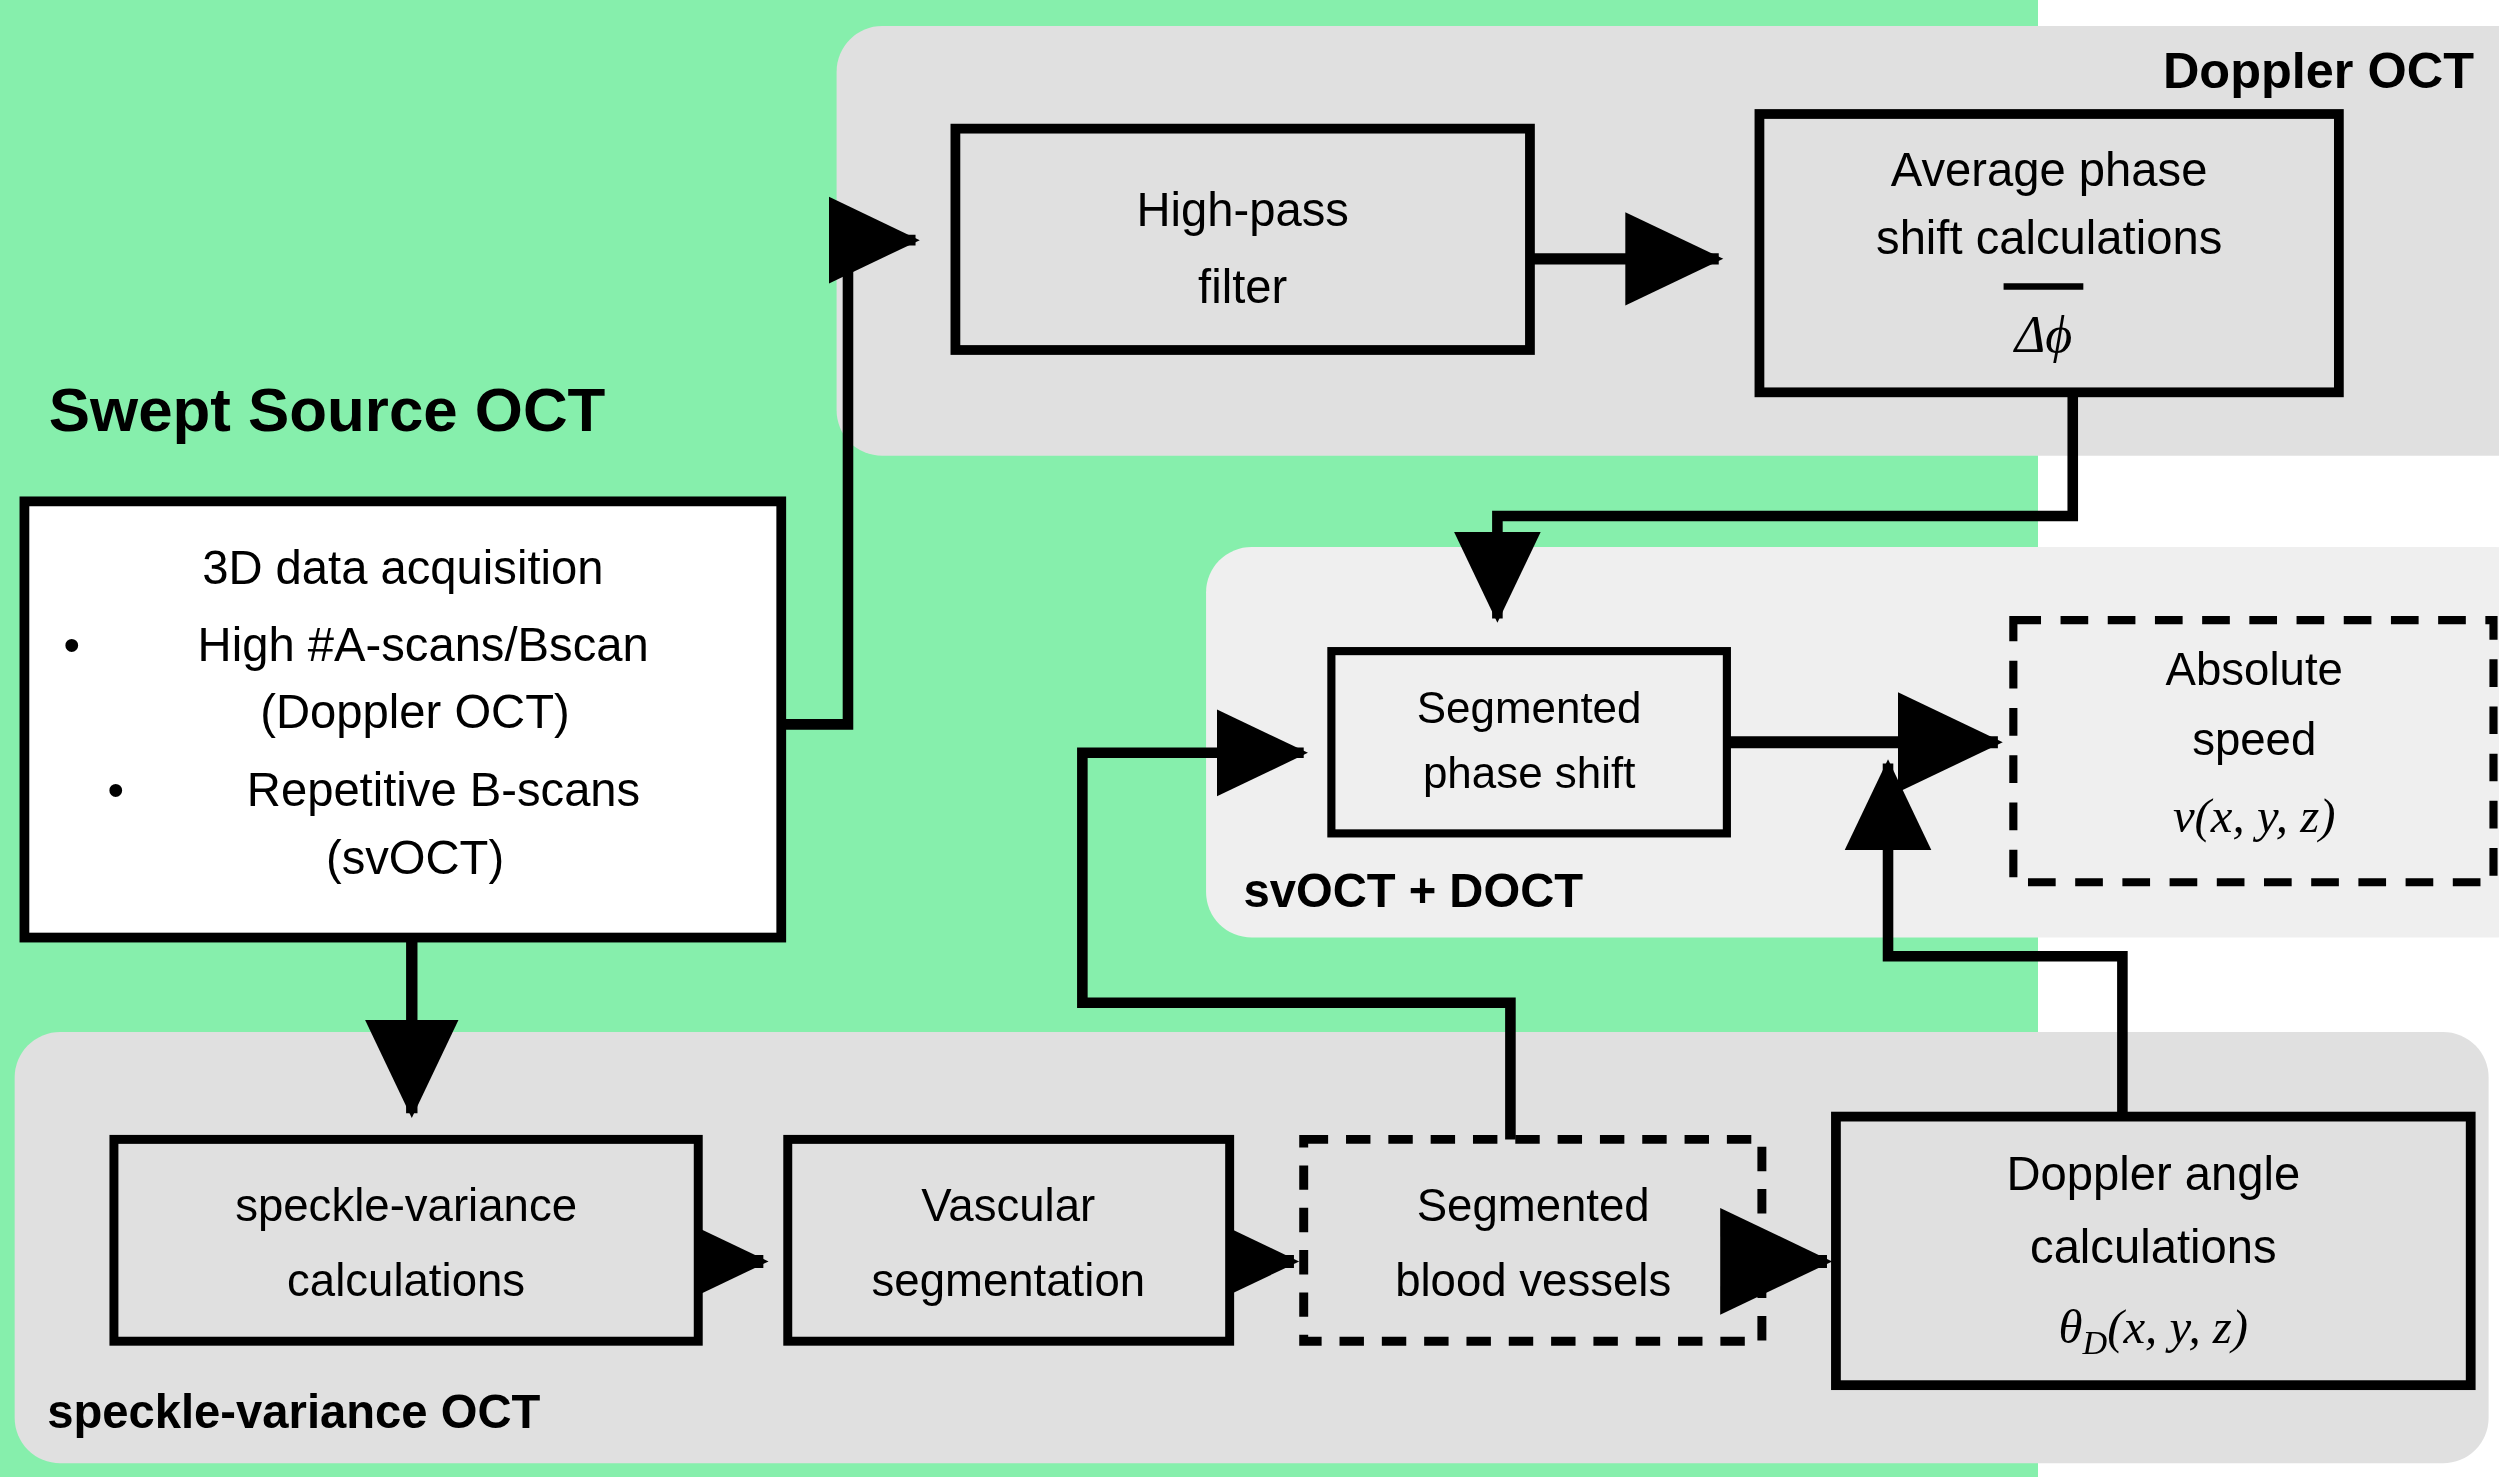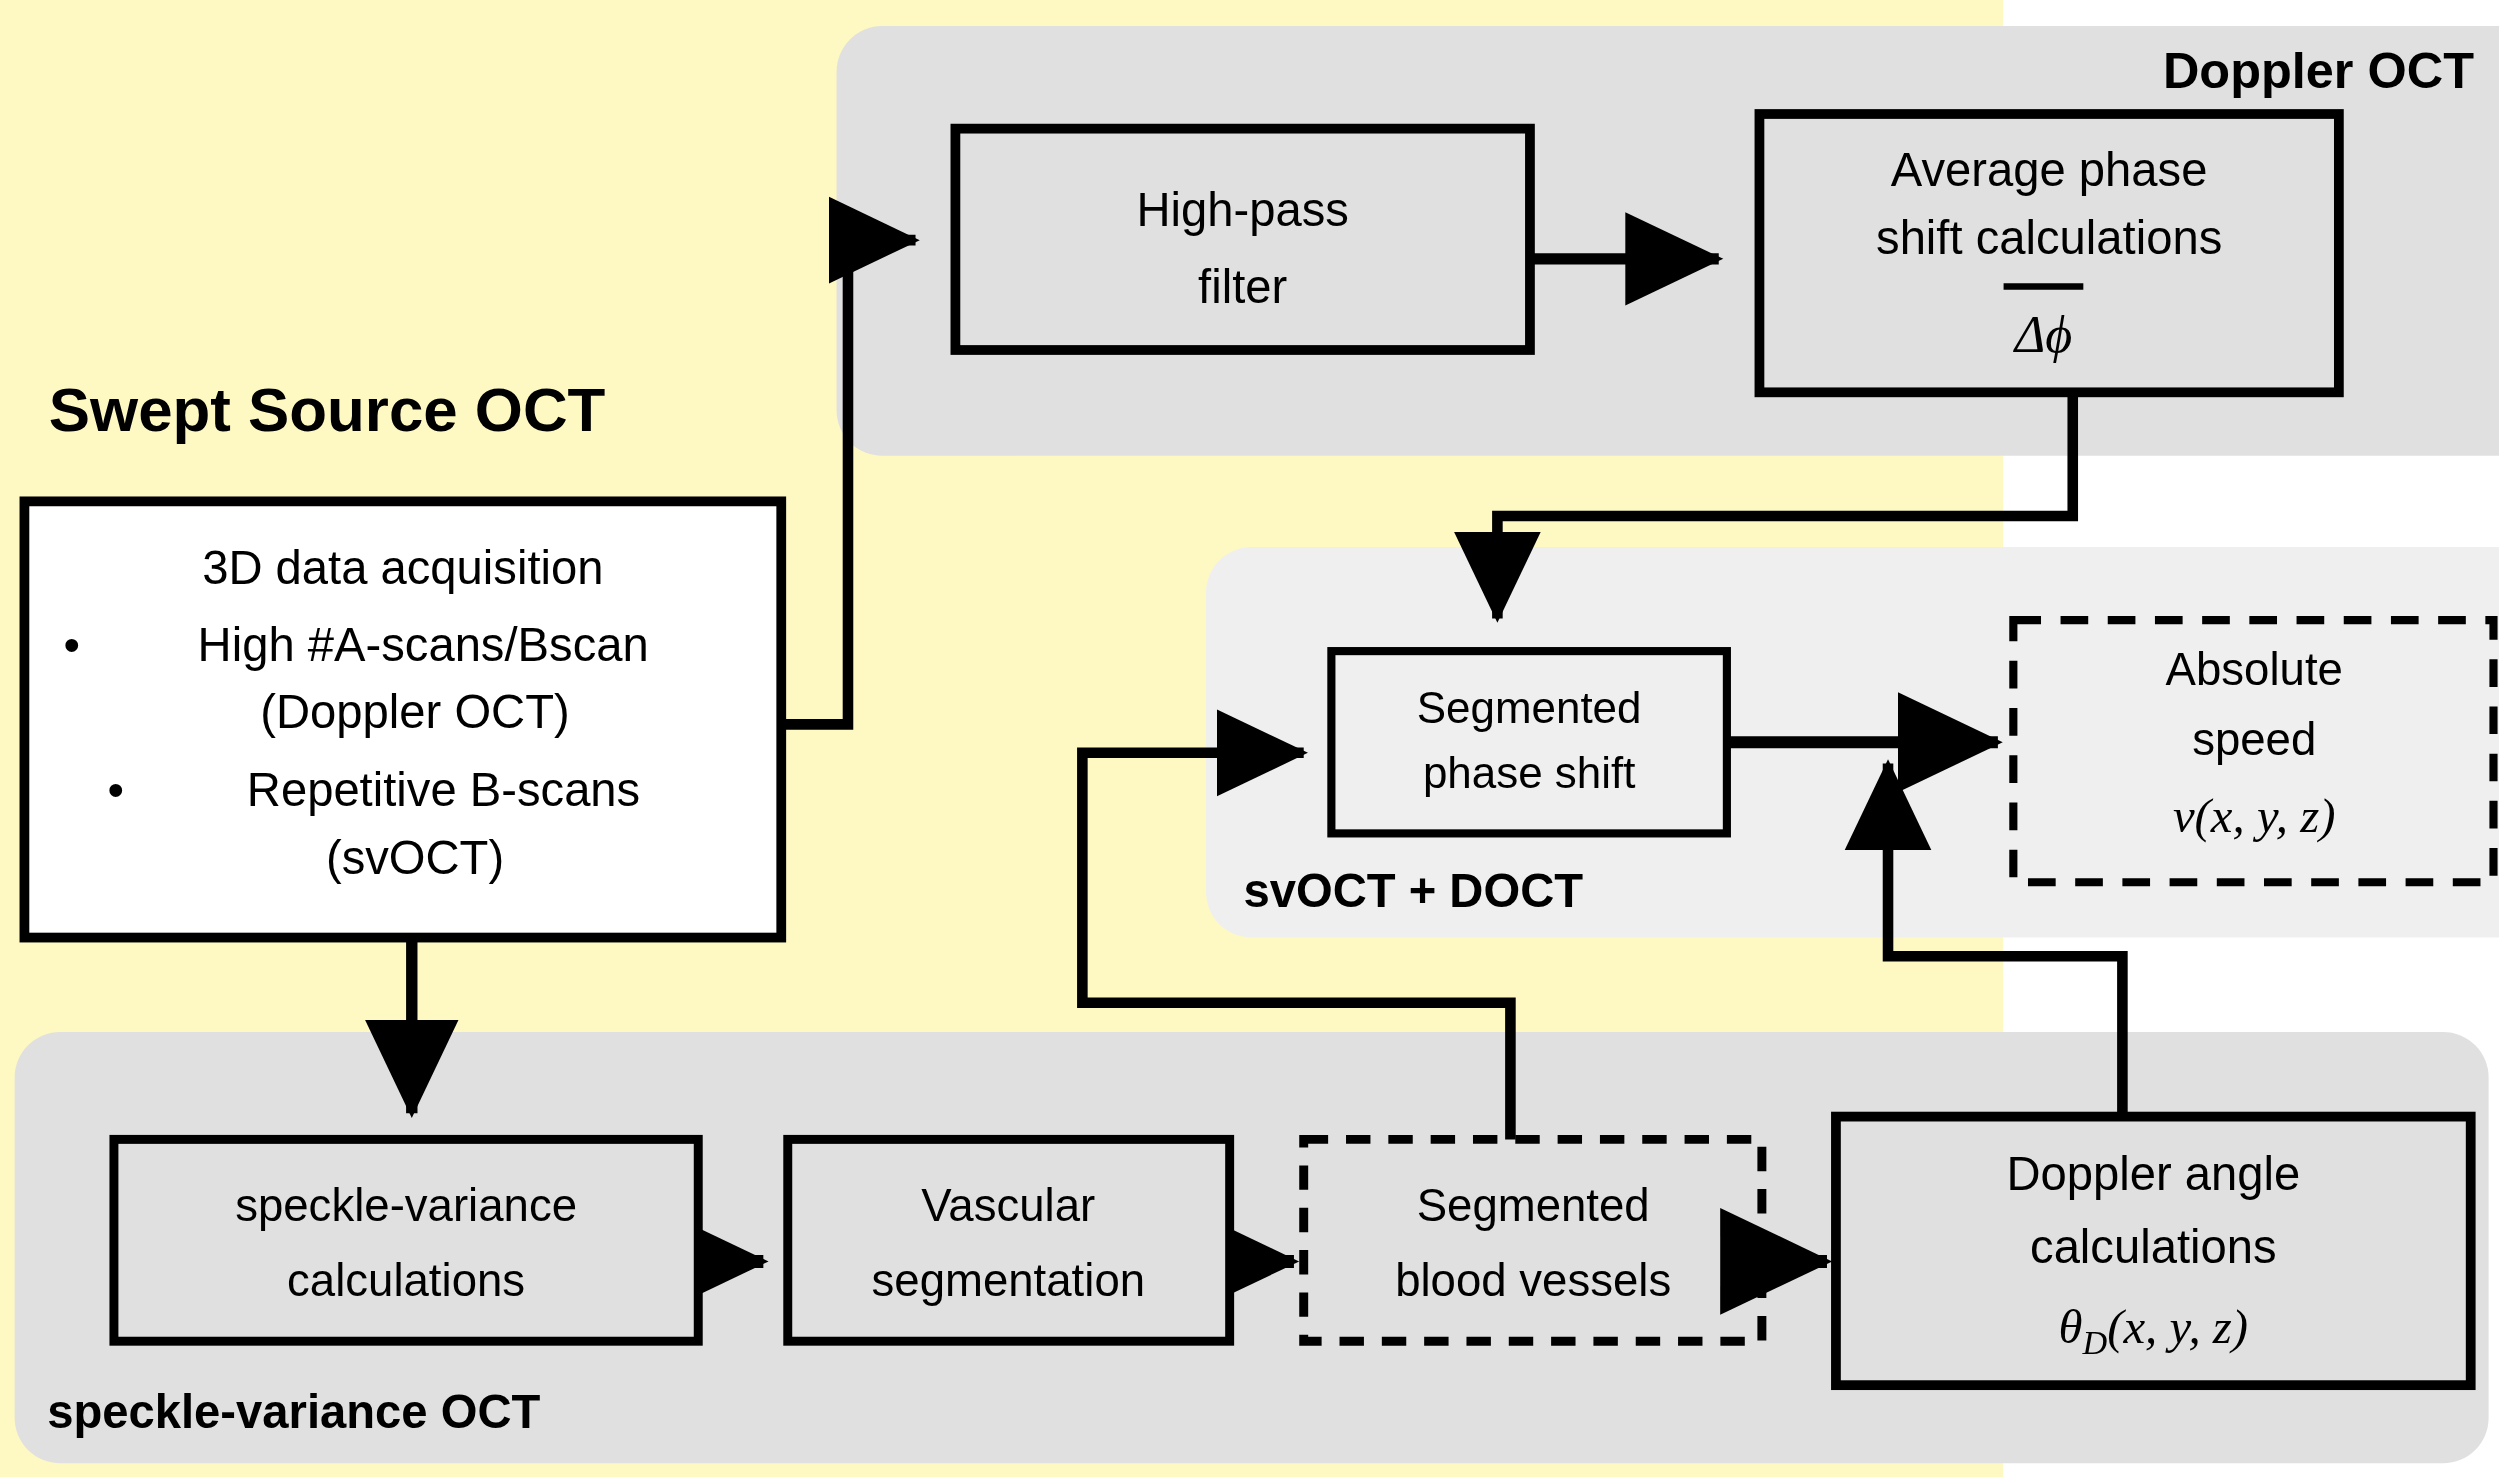--- a/index.html
+++ b/index.html
@@ -1,17 +1,17 @@
 <!DOCTYPE html>
 <html style="font-size:13px"><head>
 <meta charset="utf-8">
 <style>
   html,body{margin:0;padding:0;background:#ffffff;}
   body{width:2500px;height:1478px;overflow:hidden;font-family:"Liberation Sans",sans-serif;}
-  #stage{position:relative;width:2003px;height:1478px;background:#fef9c3;}
+  #stage{position:relative;width:2003px;height:1478px;background:#86efac;padding-left:35px;}
   svg.canvas{position:absolute;left:0;top:0;width:2500px;height:1478px;}
 
   .panel-label{font-weight:bold;fill:#000;font-family:"Liberation Sans",sans-serif;}
   .node-text{fill:#000;font-family:"Liberation Sans",sans-serif;}
   .math{font-family:"Liberation Serif",serif;font-style:italic;}
   .mathsub{font-family:"Liberation Serif",serif;font-style:italic;}
   .bigtitle{font-weight:bold;fill:#000;font-family:"Liberation Sans",sans-serif;}
 </style>
 </head>
 <body>

